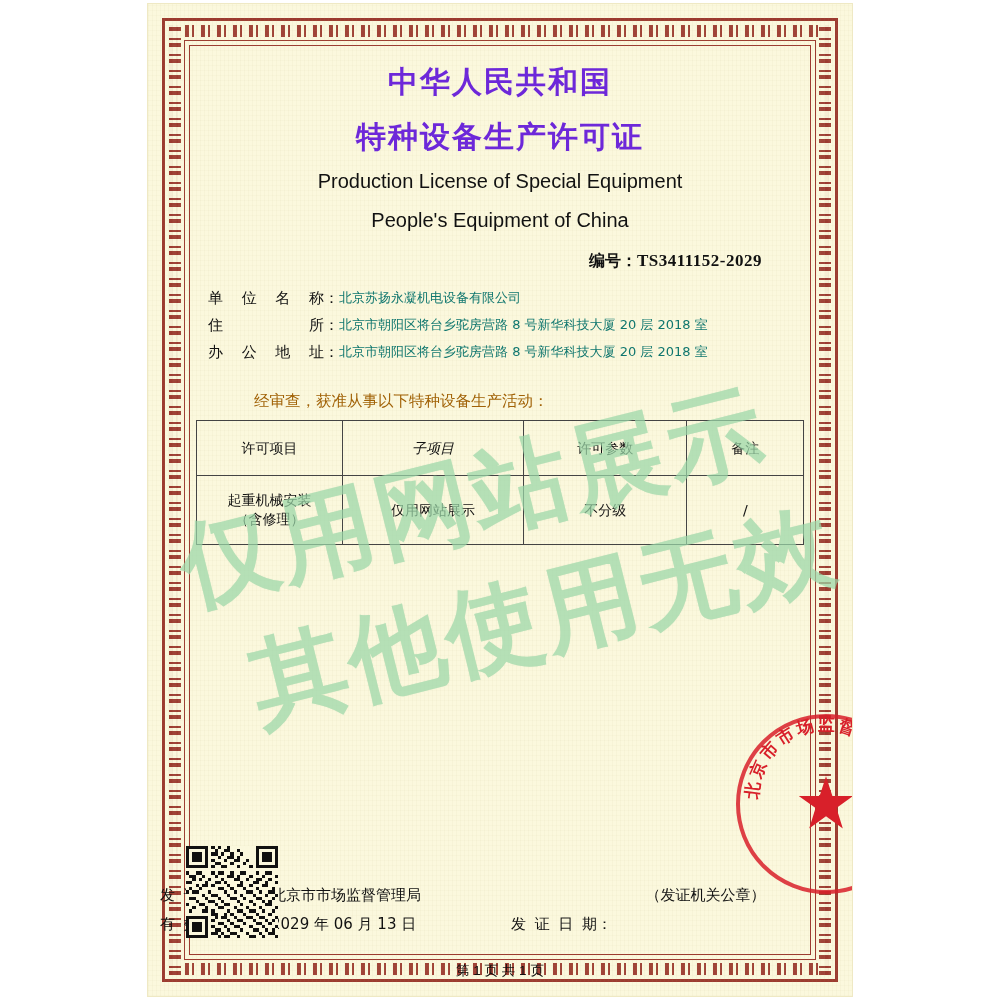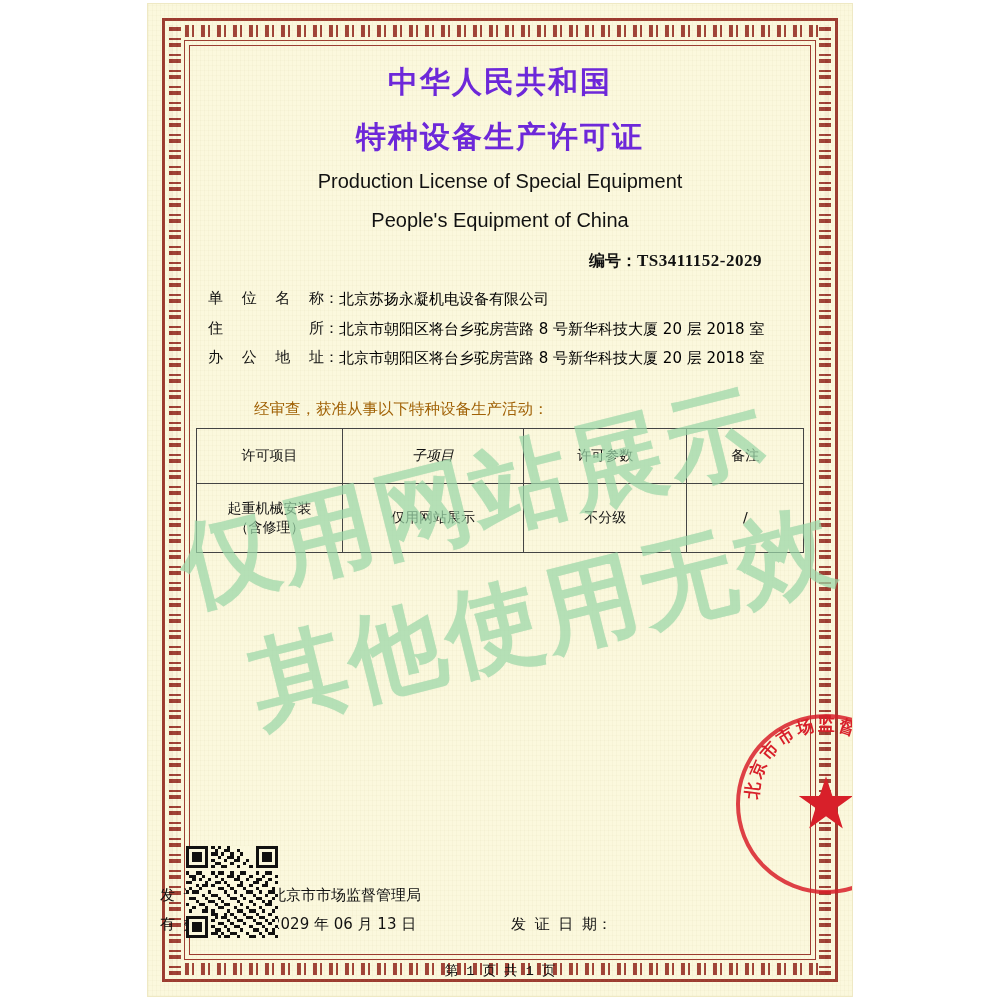--- a/index.html
+++ b/index.html
@@ -171,22 +171,22 @@
   .field .colon {
     flex: 0 0 12px;
     font-family: "DejaVu Sans", sans-serif;
     font-size: 15px;
     color: #111;
     padding-top: 1px;
   }
   .field .val {
     flex: 1 1 auto;
     font-family: "DejaVu Sans", sans-serif;
-    font-size: 15px;
-    color: #000000;
+    font-size: 13px;
+    color: #0f766e;
     line-height: 1.5;
   }
 
   .statement {
     margin: 29px 0 8px 0;
     padding-left: 58px;
     font-family: "DejaVu Sans", sans-serif;
     font-size: 15.5px;
     color: #a16207;
   }
@@ -315,21 +315,21 @@
     height: 92px;
     z-index: 6;
   }
 
   .footer {
     position: absolute;
     left: 0;
     right: 0;
     bottom: 16px;
     text-align: center;
-    font-family: Liberation Mono, monospace;
+    font-family: Liberation Sans, sans-serif;
     font-size: 13.5px;
     color: #111;
     z-index: 6;
   }
 </style>
 </head>
 <body>
 
 <div class="page">
   <div class="cert">
@@ -414,20 +414,21 @@
           <textPath href="#arcpath" startOffset="6%">北京市市场监督管理局</textPath>
         </text>
       </svg>
     </div>
 
     <div class="sign-area">
       <div class="sign-row">
         <span class="k">发证机关</span>
         <span class="cl">：</span>
         <span class="v">北京市市场监督管理局</span>
+        <span class="v2" style="text-align:center;padding-left:60px;">（发证机关公章）</span>
       </div>
       <div class="sign-row">
         <span class="k">有效期至</span>
         <span class="cl">：</span>
         <span class="v">2029 年 06 月 13 日</span>
         <span class="k2">发证日期</span>
         <span class="cl">：</span>
       </div>
     </div>
 

